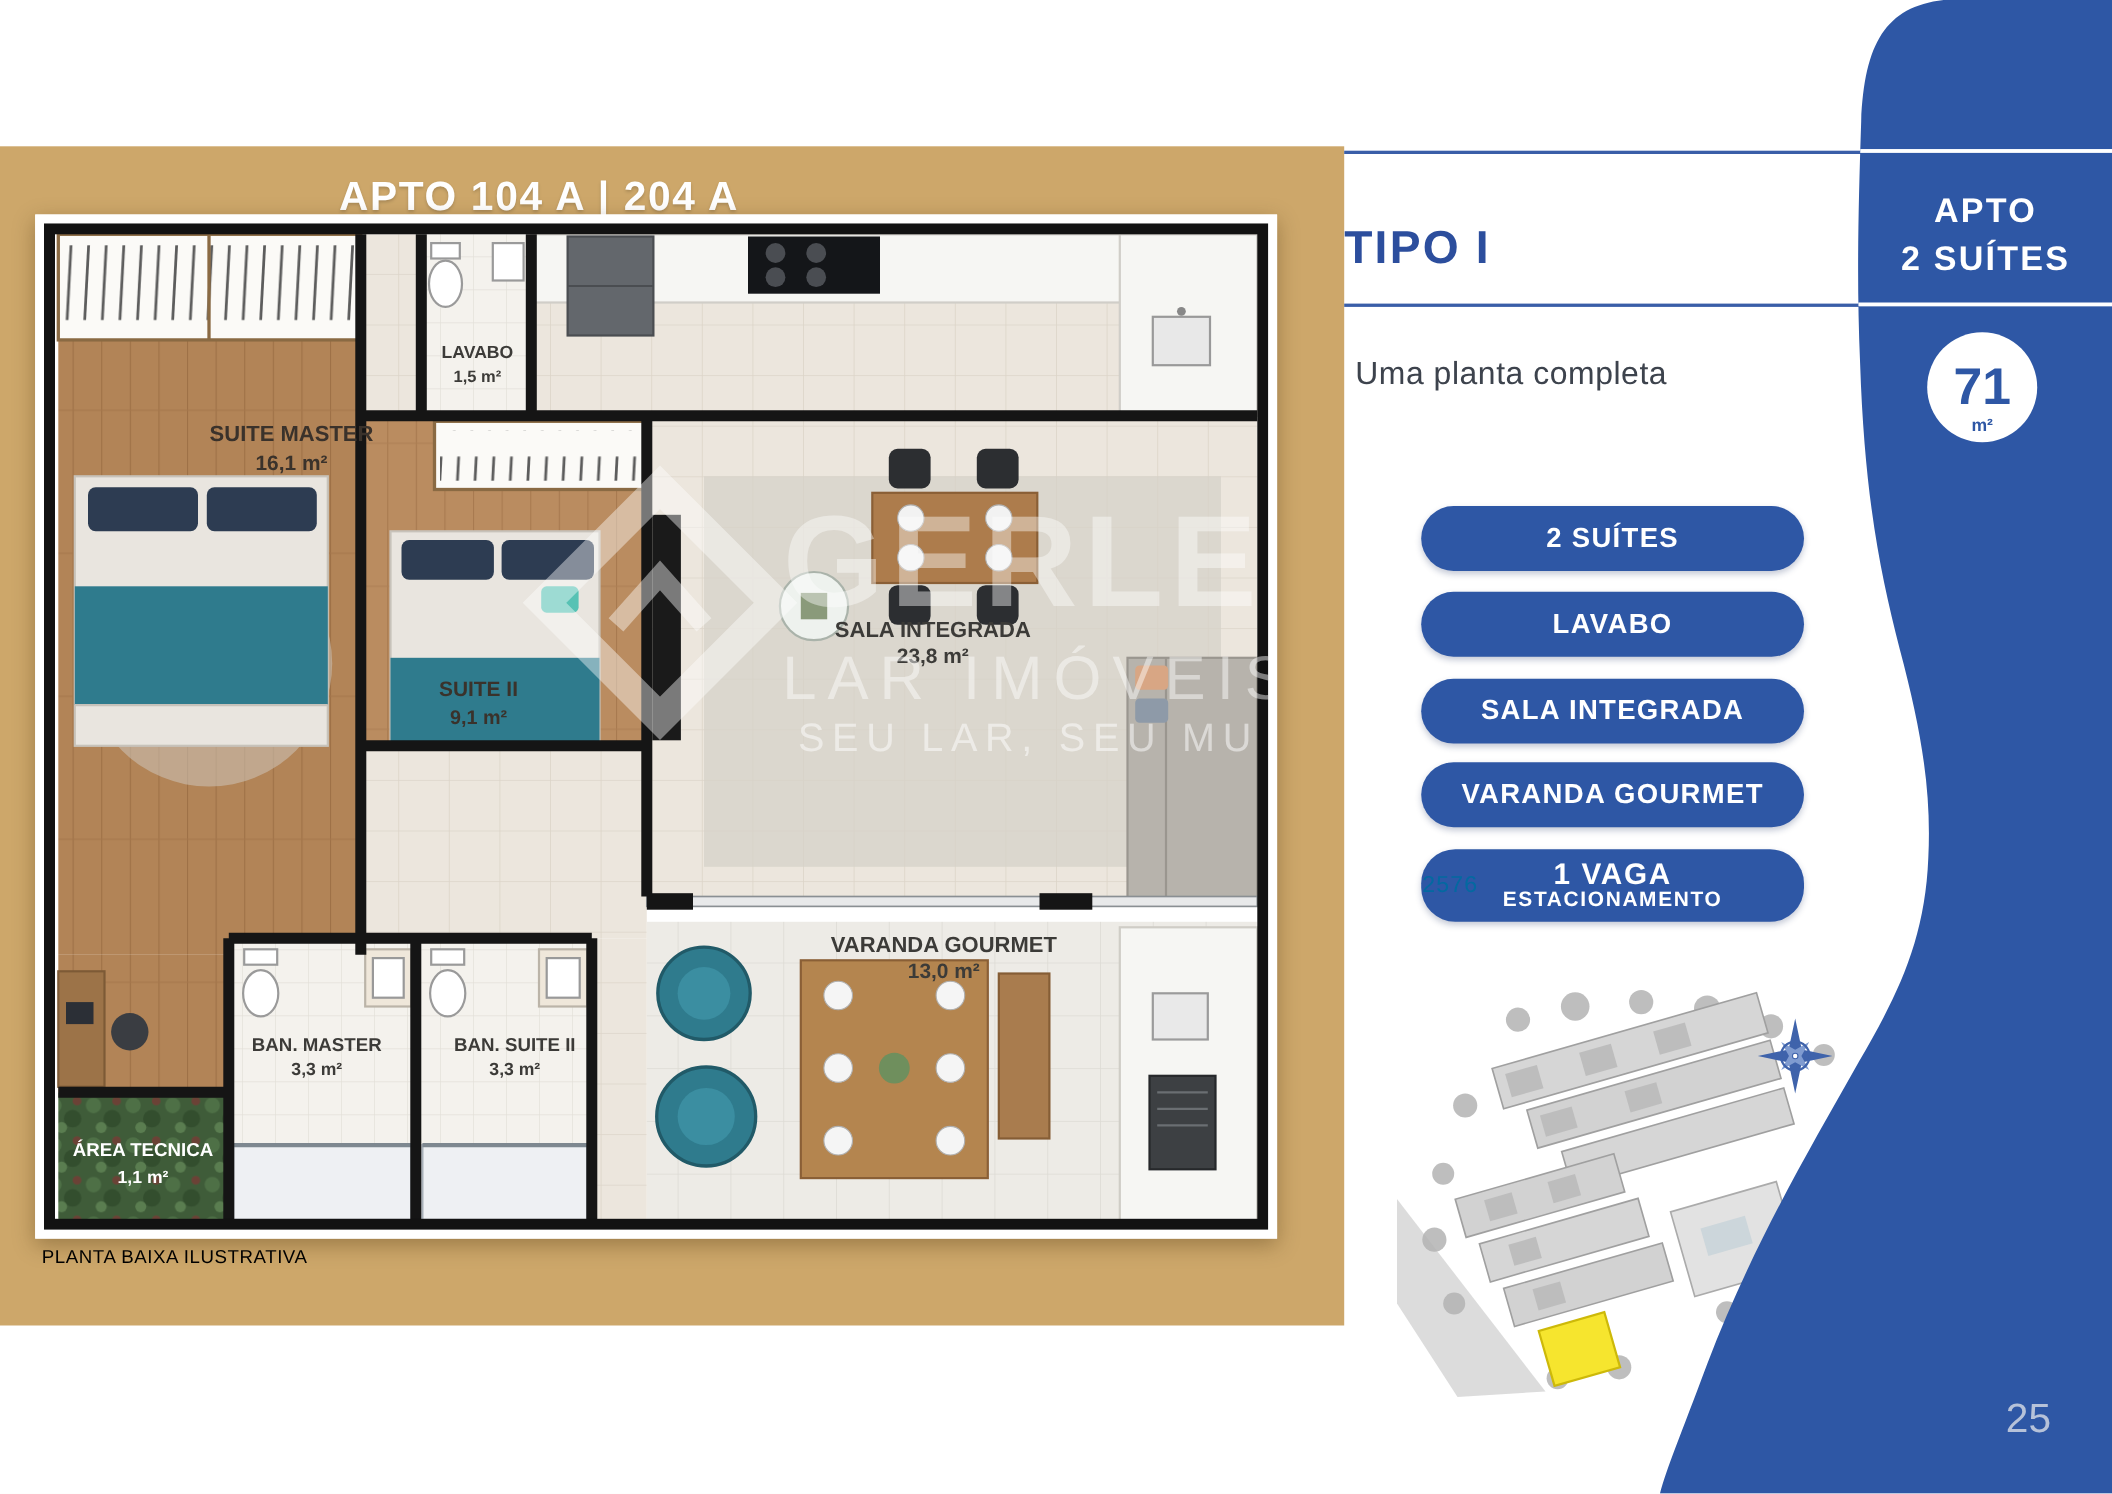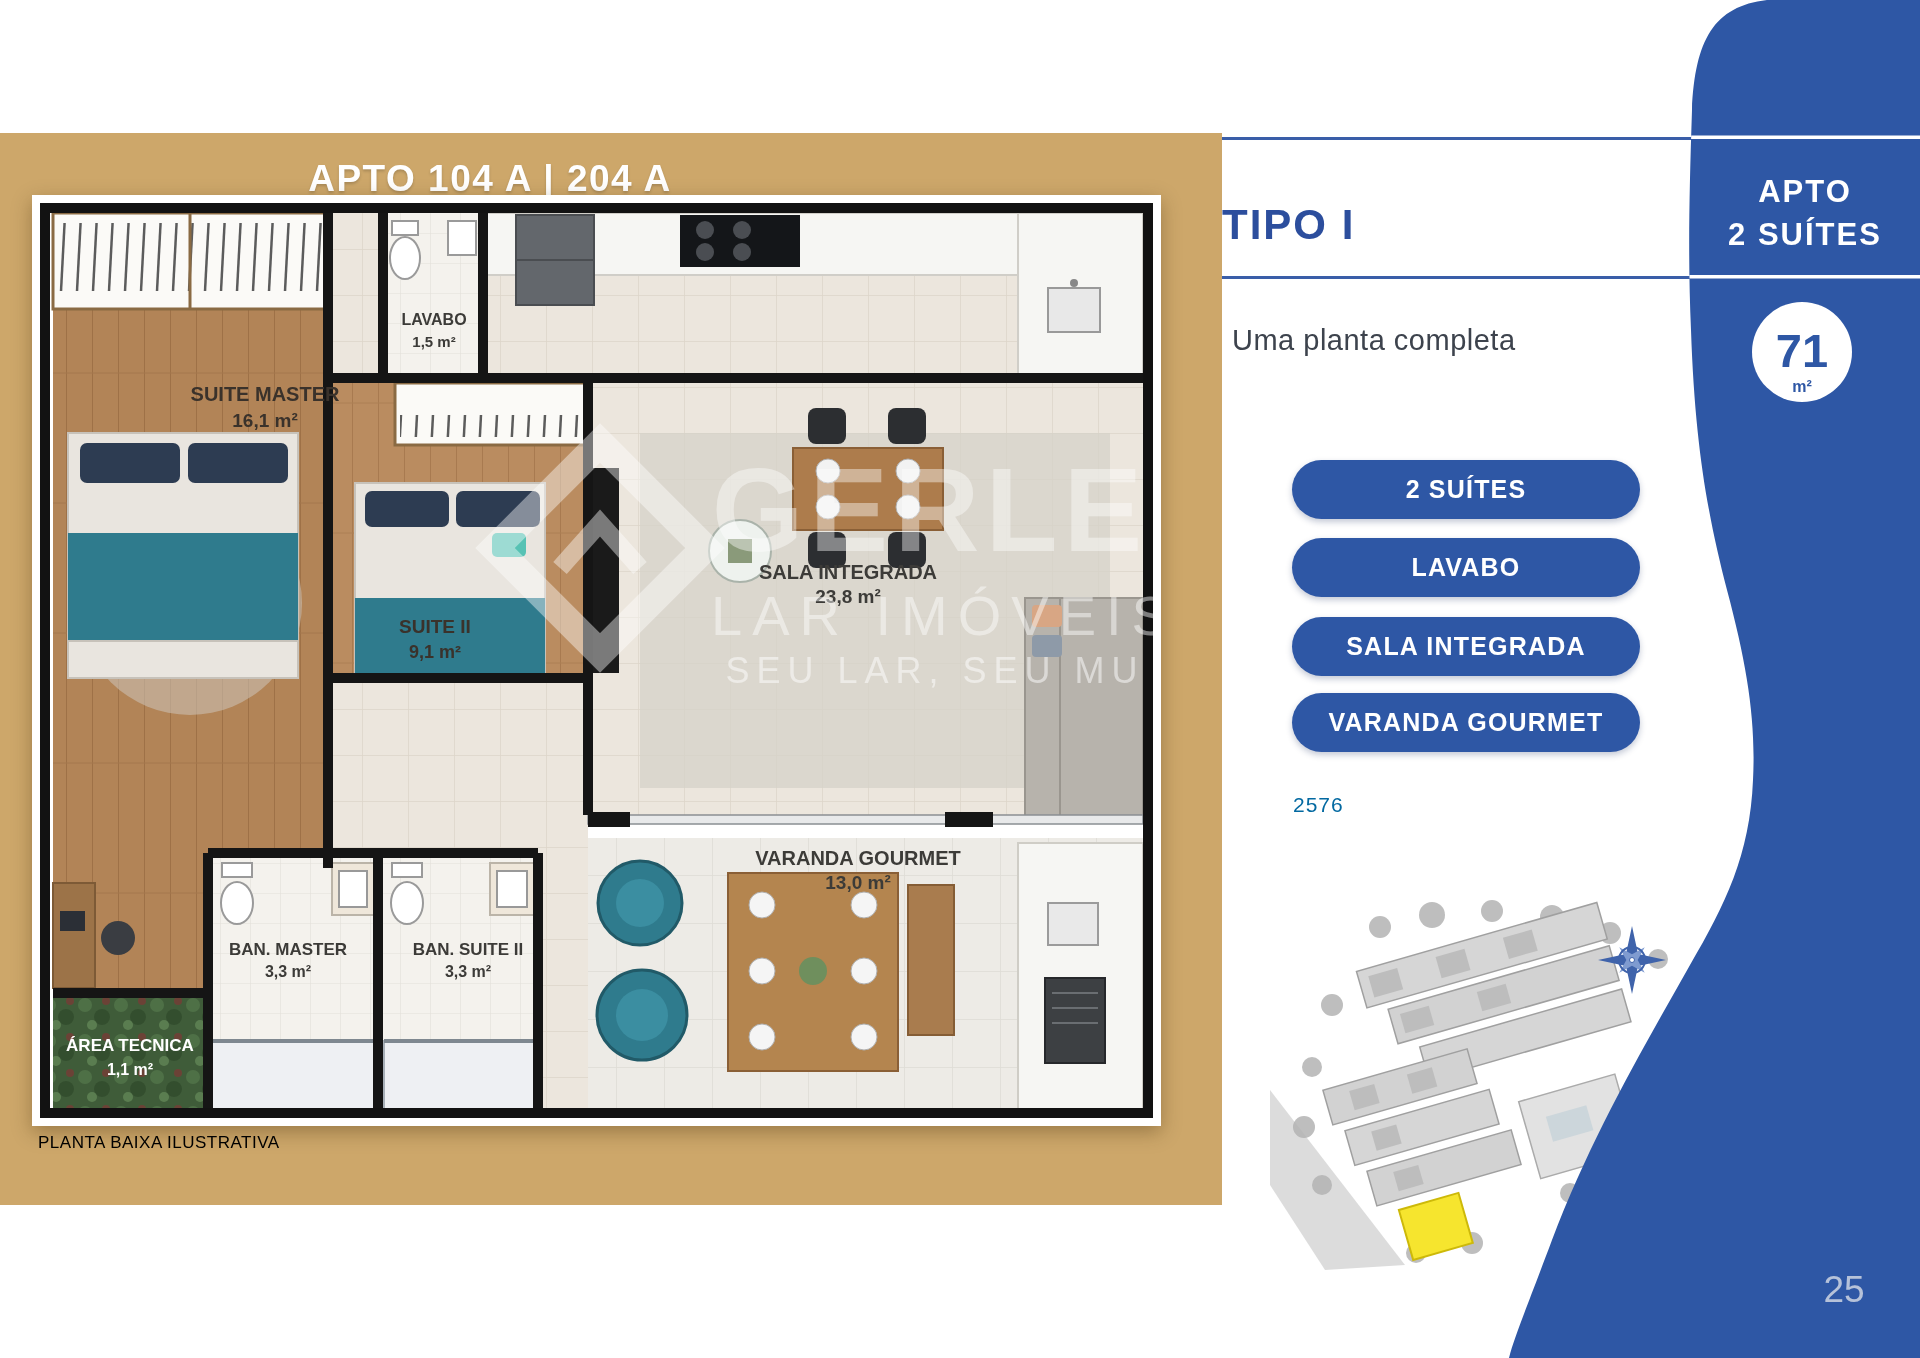--- a/index.html
+++ b/index.html
@@ -258,20 +258,24 @@
     <span>2 SUÍTES</span>
   </div>
   <div class="abs pill" id="pill-2">
     <span>LAVABO</span>
   </div>
   <div class="abs pill" id="pill-3">
     <span>SALA INTEGRADA</span>
   </div>
   <div class="abs pill" id="pill-4">
     <span>VARANDA GOURMET</span>
+  </div>
+  <div class="abs pill" id="pill-5">
+    <span class="l1">1 VAGA</span>
+    <span class="l2">ESTACIONAMENTO</span>
   </div>
   <div class="abs" id="wm-code">2576</div>
 
   <svg class="abs" id="site-map" viewBox="0 0 435 385" xmlns="http://www.w3.org/2000/svg">
     <polygon points="0,205 135,380 55,385 0,300" fill="#c9c9c9" opacity="0.65"></polygon>
     <g fill="#b3b3b3" opacity="0.85">
       <circle cx="110" cy="42" r="11"></circle>
         <circle cx="162" cy="30" r="13"></circle>
         <circle cx="222" cy="26" r="11"></circle>
       <circle cx="282" cy="32" r="12"></circle>

